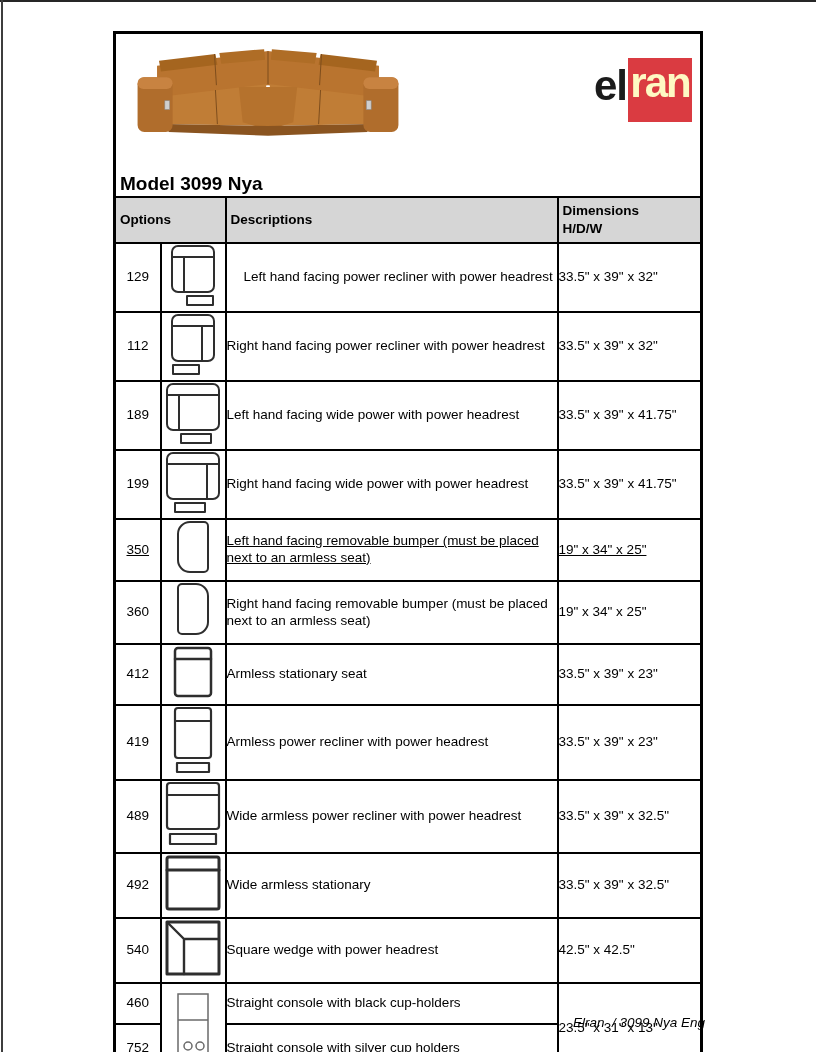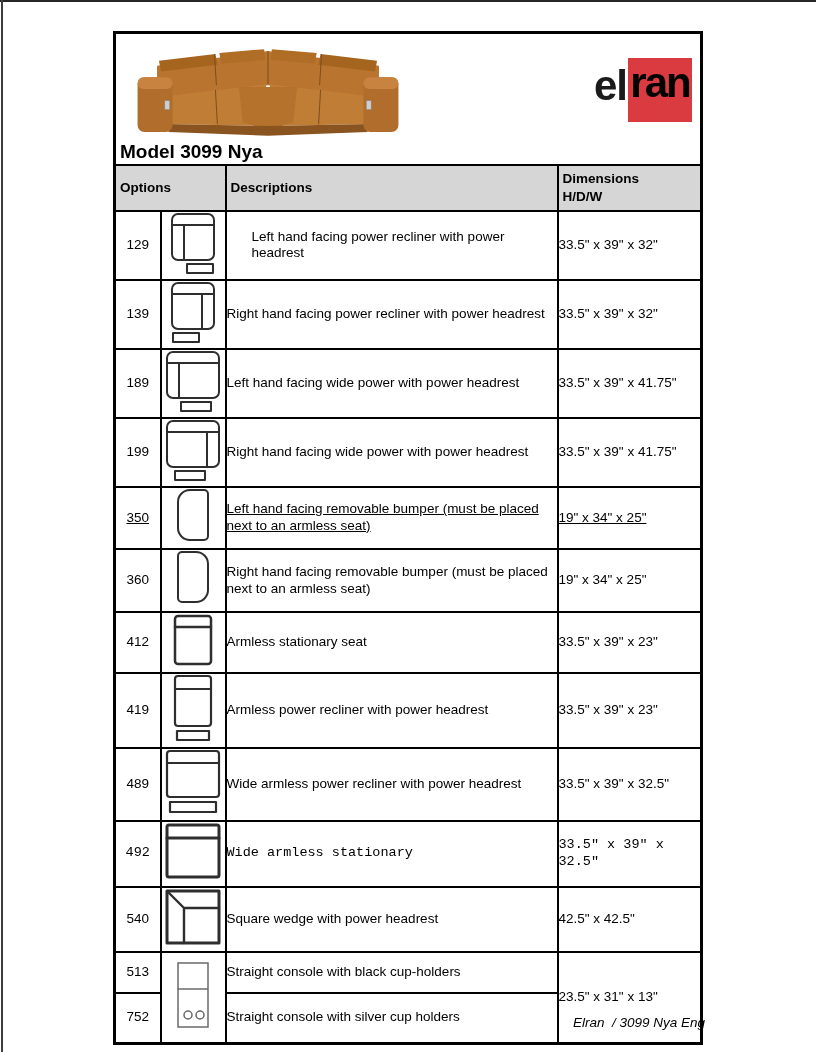--- a/index.html
+++ b/index.html
@@ -5,37 +5,37 @@
   html,body{margin:0;padding:0;background:#fff;}
   body{width:816px;height:1052px;position:relative;font-family:"Liberation Sans",sans-serif;color:#000;overflow:hidden;}
   .page-top-border{position:absolute;left:0;top:0;width:816px;height:2px;background:#262626;}
   .page-left-border{position:absolute;left:1px;top:0;width:2px;height:1052px;background:#3d3d3d;}
 
   table.spec{position:absolute;left:113px;top:31px;border-collapse:collapse;table-layout:fixed;
              border:3px solid #000;width:587px;}
   table.spec td{border:2px solid #000;vertical-align:middle;font-size:13.5px;line-height:1.25;
                 padding:0;overflow:hidden;}
   td.img-cell{height:130px;padding:0;position:relative;}
-  .img-cell-inner{position:relative;width:100%;height:130px;}
+  .img-cell-inner{position:relative;width:100%;height:162px;}
   .sofa-wrap{position:absolute;left:6px;top:8px;}
   .logo{position:absolute;right:8px;top:24px;display:flex;align-items:flex-start;}
   .logo-el{font-weight:900;font-size:42px;line-height:1;color:#1b1b1b;letter-spacing:-1px;padding-top:7px;}
   .logo-box{width:64px;height:64px;background:#da3b41;margin-left:1px;display:flex;justify-content:center;}
-  .logo-ran{font-weight:900;font-size:42px;line-height:1;color:#000000;letter-spacing:-2px;margin-top:4px;}
+  .logo-ran{font-weight:900;font-size:42px;line-height:1;color:#fef9c3;letter-spacing:-2px;margin-top:4px;}
   .model-title{position:absolute;left:4px;bottom:0px;font-weight:bold;font-size:19px;margin-top:12px;}
 
   tr.head-row td{background:#d6d6d6;height:44px;font-weight:bold;font-size:13.5px;}
   tr.head-row td{padding-left:4px;}
   .dims-head div{line-height:1.35;}
 
   td.opt{text-align:center;}
   td.icon-cell{text-align:center;}
   td.icon-cell span{display:inline-block;line-height:0;}
   td.desc{padding-left:4px;padding-right:3px;}
-  td.desc.indent{padding-left:25px;}
+  td.desc.indent{padding-left:17px;}
   td.dims{padding-left:3px;}
 
   .footer{position:absolute;left:400px;top:1015px;width:305px;text-align:right;
           font-size:13.5px;white-space:pre;font-style:italic;}
   svg{display:block;}
   td.icon-cell svg{display:inline-block;}
 </style>
 </head>
 <body>
 
@@ -106,21 +106,21 @@
                 <rect x="3" y="2" width="42" height="46" rx="6"></rect>
                 <line x1="3" y1="13" x2="45" y2="13"></line>
                 <line x1="15" y1="13" x2="15" y2="48"></line>
                 <rect x="18" y="52" width="26" height="9"></rect>
               </g>
             </svg></span></td>
         <td class="desc indent">Left hand facing power recliner with power headrest</td>
         <td class="dims">33.5" x 39" x 32"</td>
       </tr>
       <tr style="height: 59px;">
-        <td class="opt">139</td>
+        <td class="opt">112</td>
         <td class="icon-cell"><span><svg width="48" height="62" viewBox="0 0 48 62">
               <g stroke="#2e2e2e" fill="none" stroke-linejoin="round" stroke-linecap="round" stroke-width="2">
                 <rect x="3" y="2" width="42" height="46" rx="6"></rect>
                 <line x1="3" y1="13" x2="45" y2="13"></line>
                 <line x1="33" y1="13" x2="33" y2="48"></line>
                 <rect x="4" y="52" width="26" height="9"></rect>
               </g>
             </svg></span></td>
         <td class="desc">Right hand facing power recliner with power headrest</td>
         <td class="dims">33.5" x 39" x 32"</td>
@@ -195,21 +195,21 @@
         <td class="icon-cell"><span><svg width="58" height="66" viewBox="0 0 58 66">
               <g stroke="#2e2e2e" fill="none" stroke-linejoin="round" stroke-linecap="round" stroke-width="2.2">
                 <rect x="3" y="2" width="52" height="46" rx="3"></rect>
                 <line x1="3" y1="14" x2="55" y2="14"></line>
                 <rect x="6" y="53" width="46" height="10"></rect>
               </g>
             </svg></span></td>
         <td class="desc">Wide armless power recliner with power headrest</td>
         <td class="dims">33.5" x 39" x 32.5"</td>
       </tr>
-      <tr style="height: 48px; font-family: Liberation Mono, monospace;">
+      <tr style="height: 48px;">
         <td class="opt">492</td>
         <td class="icon-cell"><span><svg width="58" height="58" viewBox="0 0 58 58">
               <g stroke="#2e2e2e" fill="none" stroke-linejoin="round" stroke-linecap="round" stroke-width="3">
                 <rect x="3" y="3" width="52" height="52" rx="2"></rect>
                 <line x1="3" y1="16" x2="55" y2="16"></line>
               </g>
             </svg></span></td>
         <td class="desc">Wide armless stationary</td>
         <td class="dims">33.5" x 39" x 32.5"</td>
       </tr>
@@ -218,21 +218,21 @@
         <td class="icon-cell"><span><svg width="58" height="58" viewBox="0 0 58 58">
               <g stroke="#2e2e2e" fill="none" stroke-linejoin="round" stroke-linecap="round" stroke-width="3">
                 <rect x="3" y="3" width="52" height="52"></rect>
                 <path d="M3,3 L20,20 M20,20 L55,20 M20,20 L20,55" stroke-width="2.4"></path>
               </g>
             </svg></span></td>
         <td class="desc">Square wedge with power headrest</td>
         <td class="dims">42.5" x 42.5"</td>
       </tr>
       <tr style="height: 41px;">
-        <td class="opt">513</td>
+        <td class="opt">460</td>
         <td class="icon-cell" rowspan="2"><span><svg width="36" height="68" viewBox="0 0 36 68">
               <g stroke="#6a6a6a" fill="none" stroke-width="1.5">
                 <rect x="3" y="2" width="30" height="64"></rect>
                 <line x1="3" y1="28" x2="33" y2="28"></line>
                 <circle cx="13" cy="54" r="4"></circle>
                 <circle cx="25" cy="54" r="4"></circle>
               </g>
             </svg></span></td>
         <td class="desc">Straight console with black cup-holders</td>
         <td class="dims" rowspan="2">23.5" x 31" x 13"</td>

